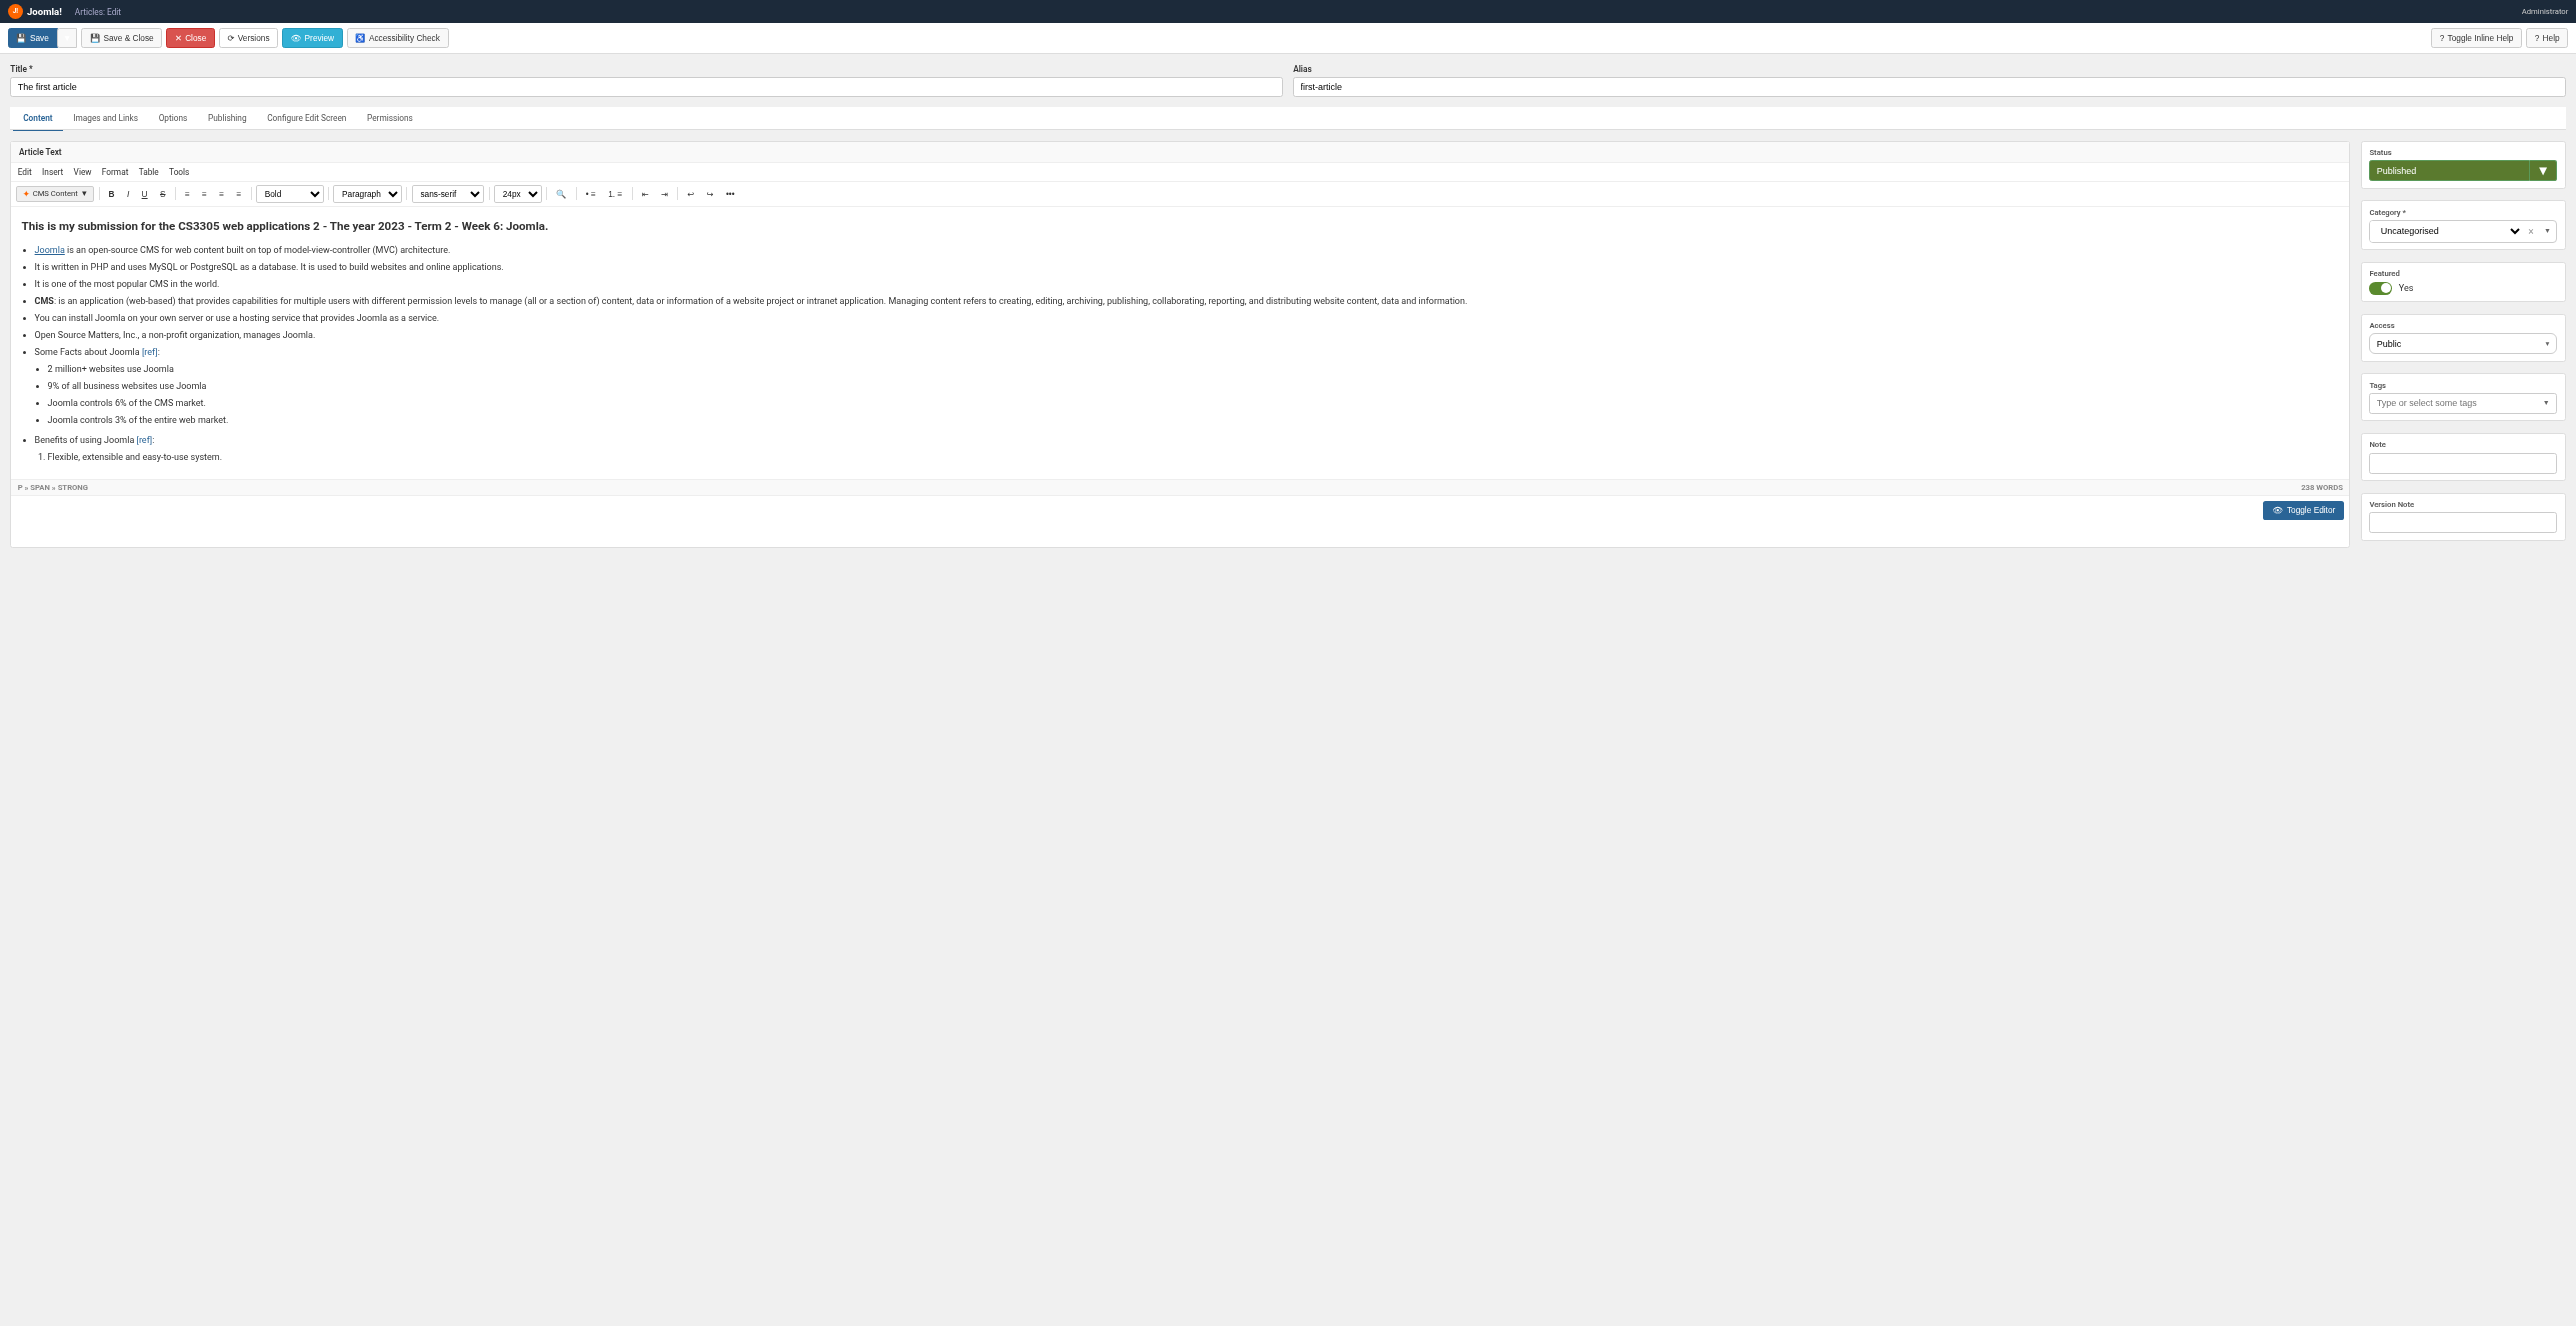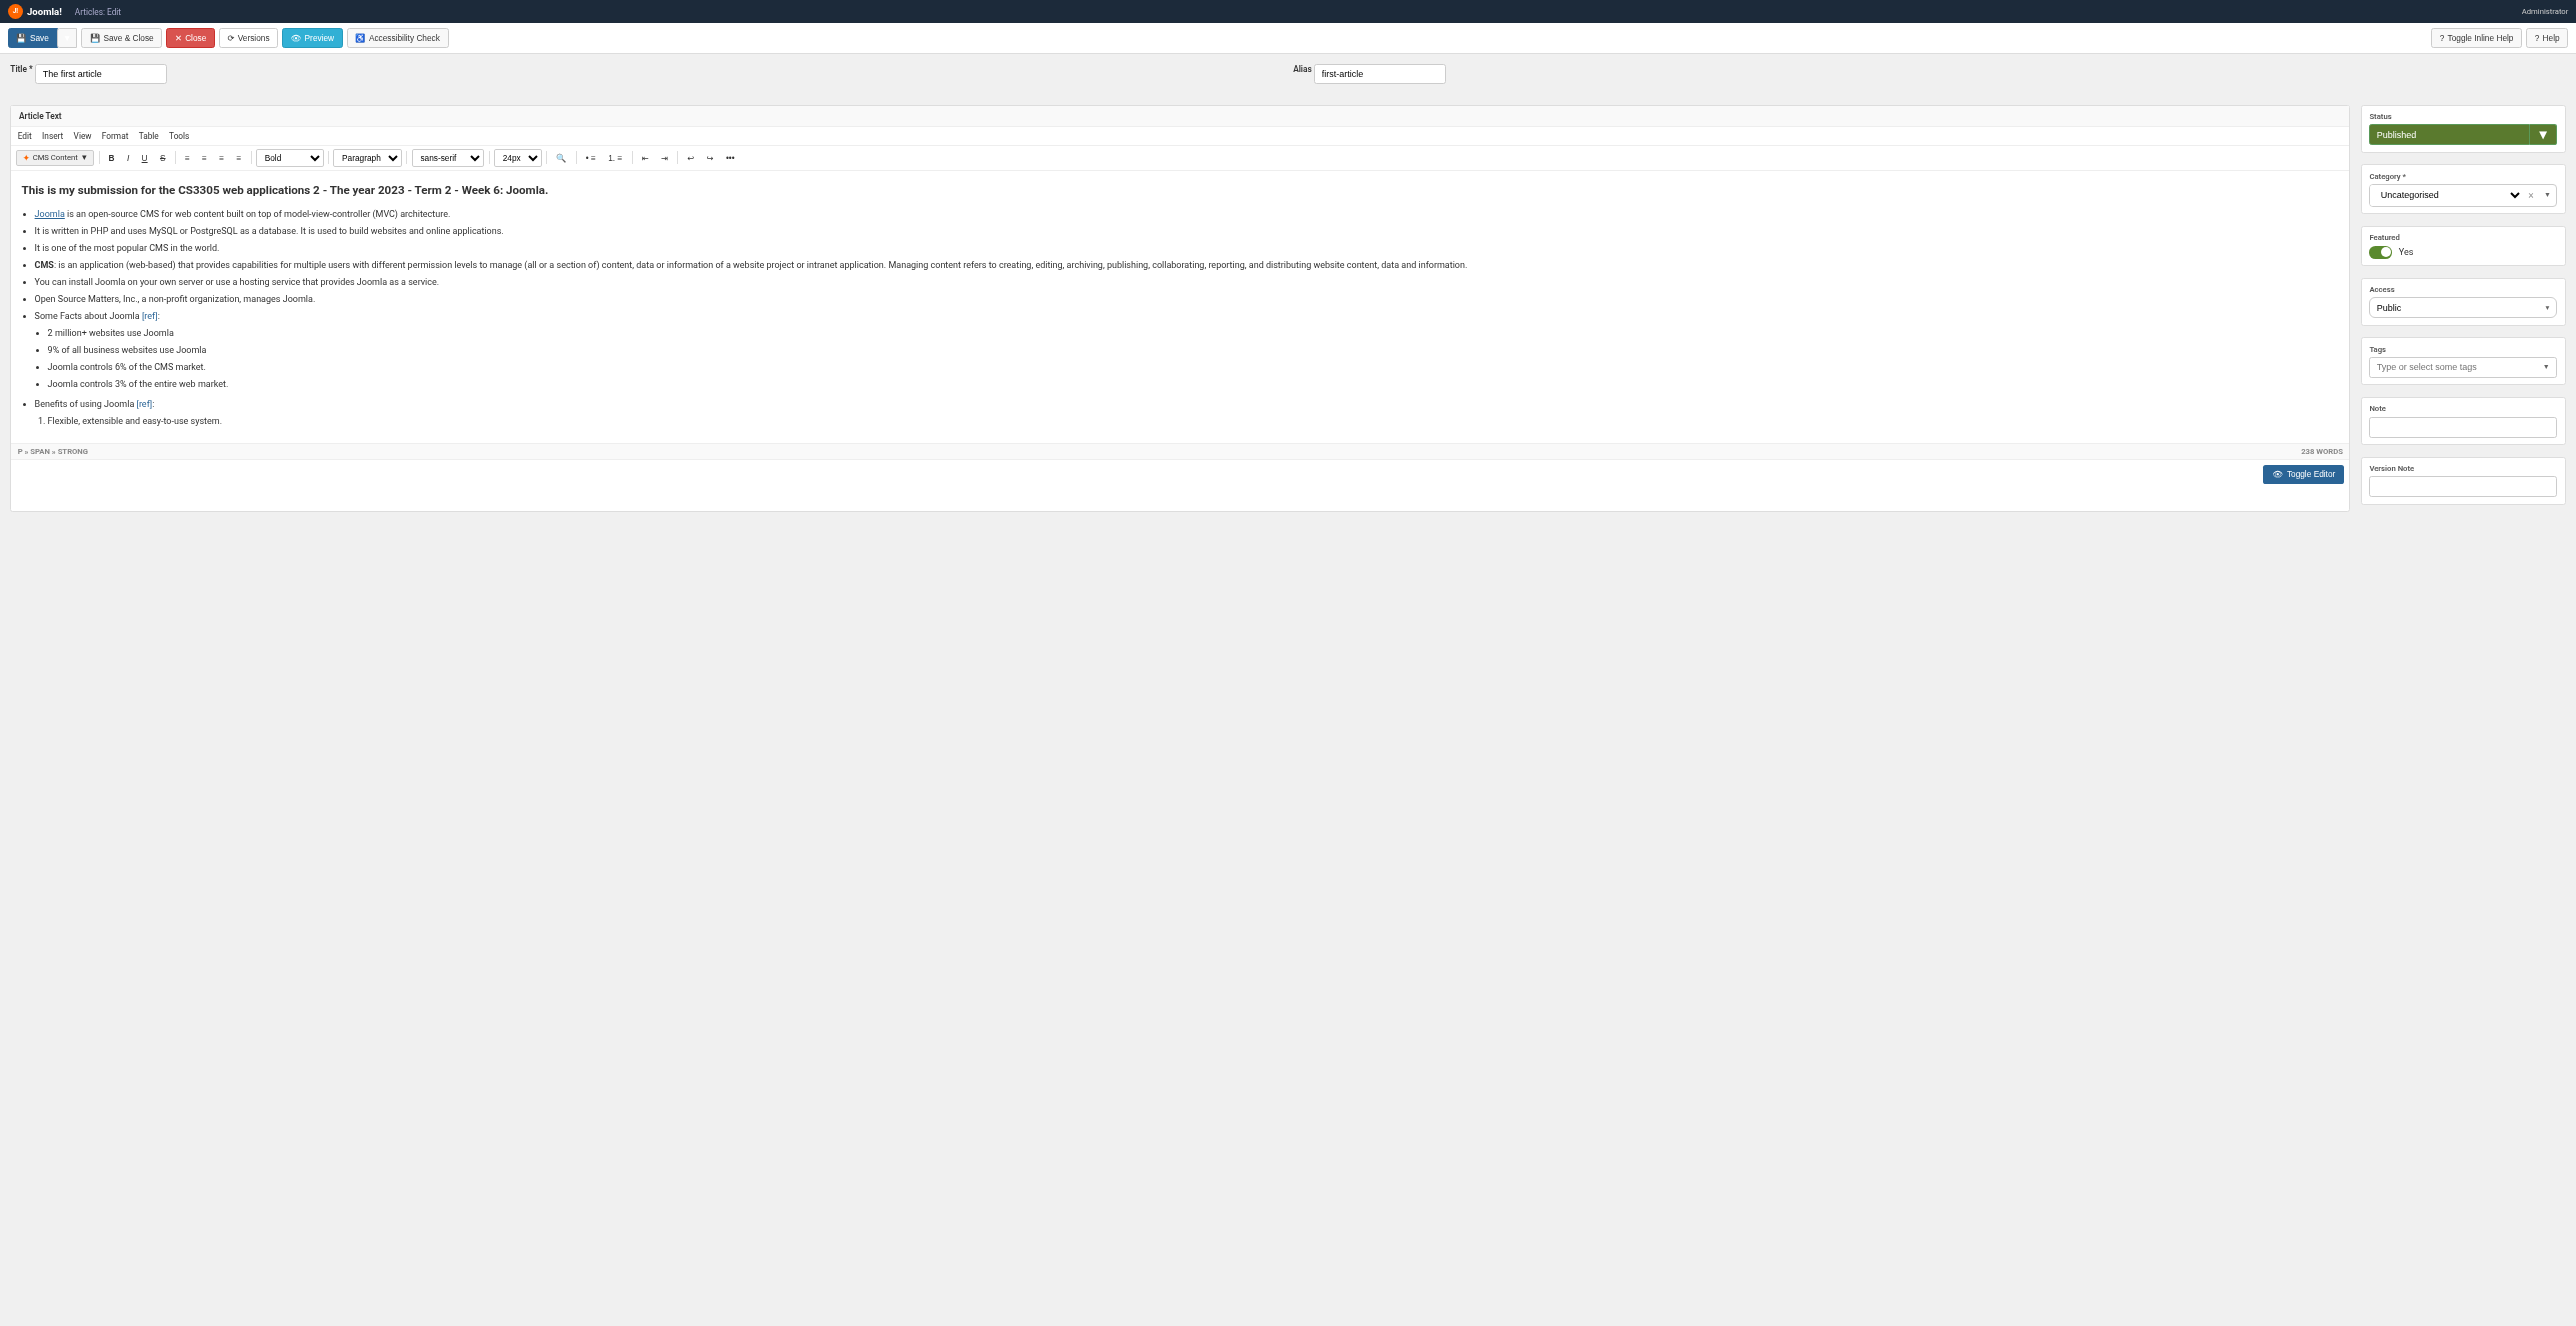--- a/index.html
+++ b/index.html
@@ -71,21 +71,21 @@
       padding: 10.3px;
       background: #f0f0f0;
     }
 
     
     .title-row {
       display: flex;
       gap: 10.3px;
       margin-bottom: 10.3px;
     }
-    .field-group { display: flex; flex-direction: row; gap: 2.6px; }
+    .field-group { display: flex; flex-direction: column; gap: 2.6px; }
     .field-group label { font-size: 8.3px; font-weight: 600; }
     .field-group input {
       padding: 3.9px 6.4px;
       border: 0.6px solid #ccc;
       border-radius: 2.6px;
       font-size: 9px;
       background: #fff;
     }
     .title-field { flex: 1; }
     .alias-field { flex: 1; }
@@ -411,20 +411,28 @@
     <div class="field-group title-field">
       <label>Title *</label>
       <input type="text" value="The first article" style="">
     </div>
     <div class="field-group alias-field">
       <label>Alias</label>
       <input type="text" value="first-article" style="">
     </div>
   </div>
 
+  <div class="tabs">
+    <div class="tab active">Content</div>
+    <div class="tab">Images and Links</div>
+    <div class="tab">Options</div>
+    <div class="tab">Publishing</div>
+    <div class="tab">Configure Edit Screen</div>
+    <div class="tab">Permissions</div>
+  </div>
 
   <div class="content-body">
 
     <div class="editor-panel">
       <div class="editor-label">Article Text</div>
 
       <div class="editor-menubar">
         <span class="editor-menu-item">Edit</span>
         <span class="editor-menu-item">Insert</span>
         <span class="editor-menu-item">View</span>

